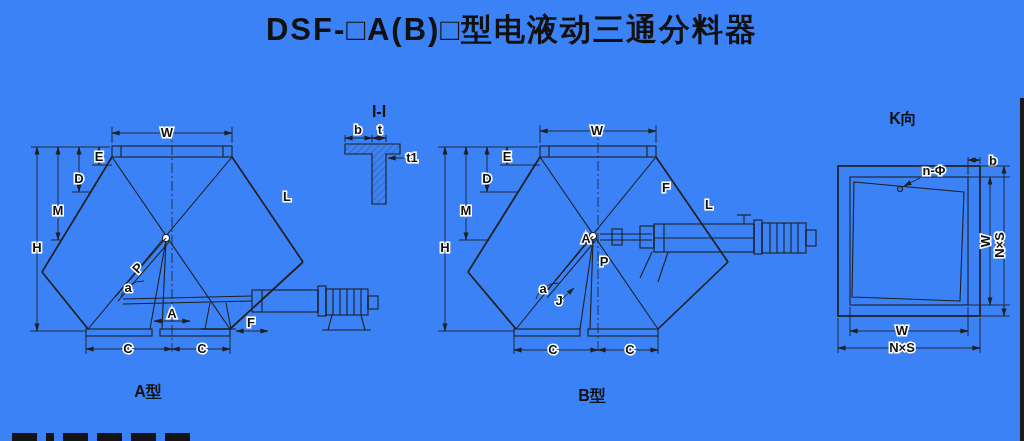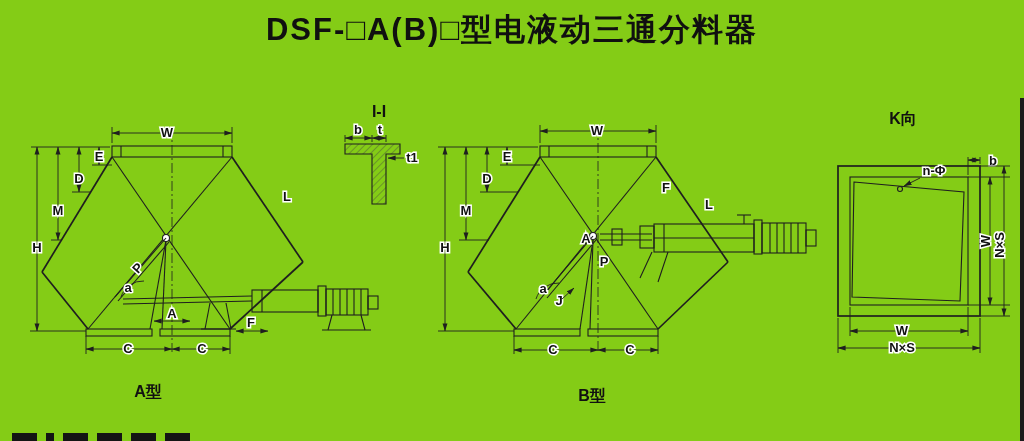--- a/index.html
+++ b/index.html
@@ -1,18 +1,18 @@
 <!DOCTYPE html>
 <html><head>
 <meta charset="utf-8">
 <style>
   html,body{margin:0;padding:0}
   body{width:1024px;height:441px;background:#fff;overflow:hidden;
        font-family:"Liberation Sans",sans-serif;color:#111}
-  .page{position:relative;width:1024px;height:441px;background:#84cc16}
+  .page{position:relative;width:1024px;height:441px;background:#3b82f6}
   .title{position:absolute;top:9px;left:0;width:100%;text-align:center;
          font-size:31px;font-weight:bold;letter-spacing:2px;color:#101010}
   svg.draw{position:absolute;top:0;left:0}
   .ln{stroke:#1f1f1f;stroke-width:1.1;fill:none}
   .thick{stroke-width:1.7}
   .lnf{stroke:#1f1f1f;stroke-width:1.1;fill:#fff}
   .dim{stroke:#1f1f1f;stroke-width:0.9;fill:none}
   .cl{stroke:#1f1f1f;stroke-width:0.8;fill:none;stroke-dasharray:10 3 2 3}
   .dimtext{font:600 13px "Liberation Sans",sans-serif;fill:#111;
            stroke:#fff;stroke-width:3px;paint-order:stroke;text-anchor:middle}

